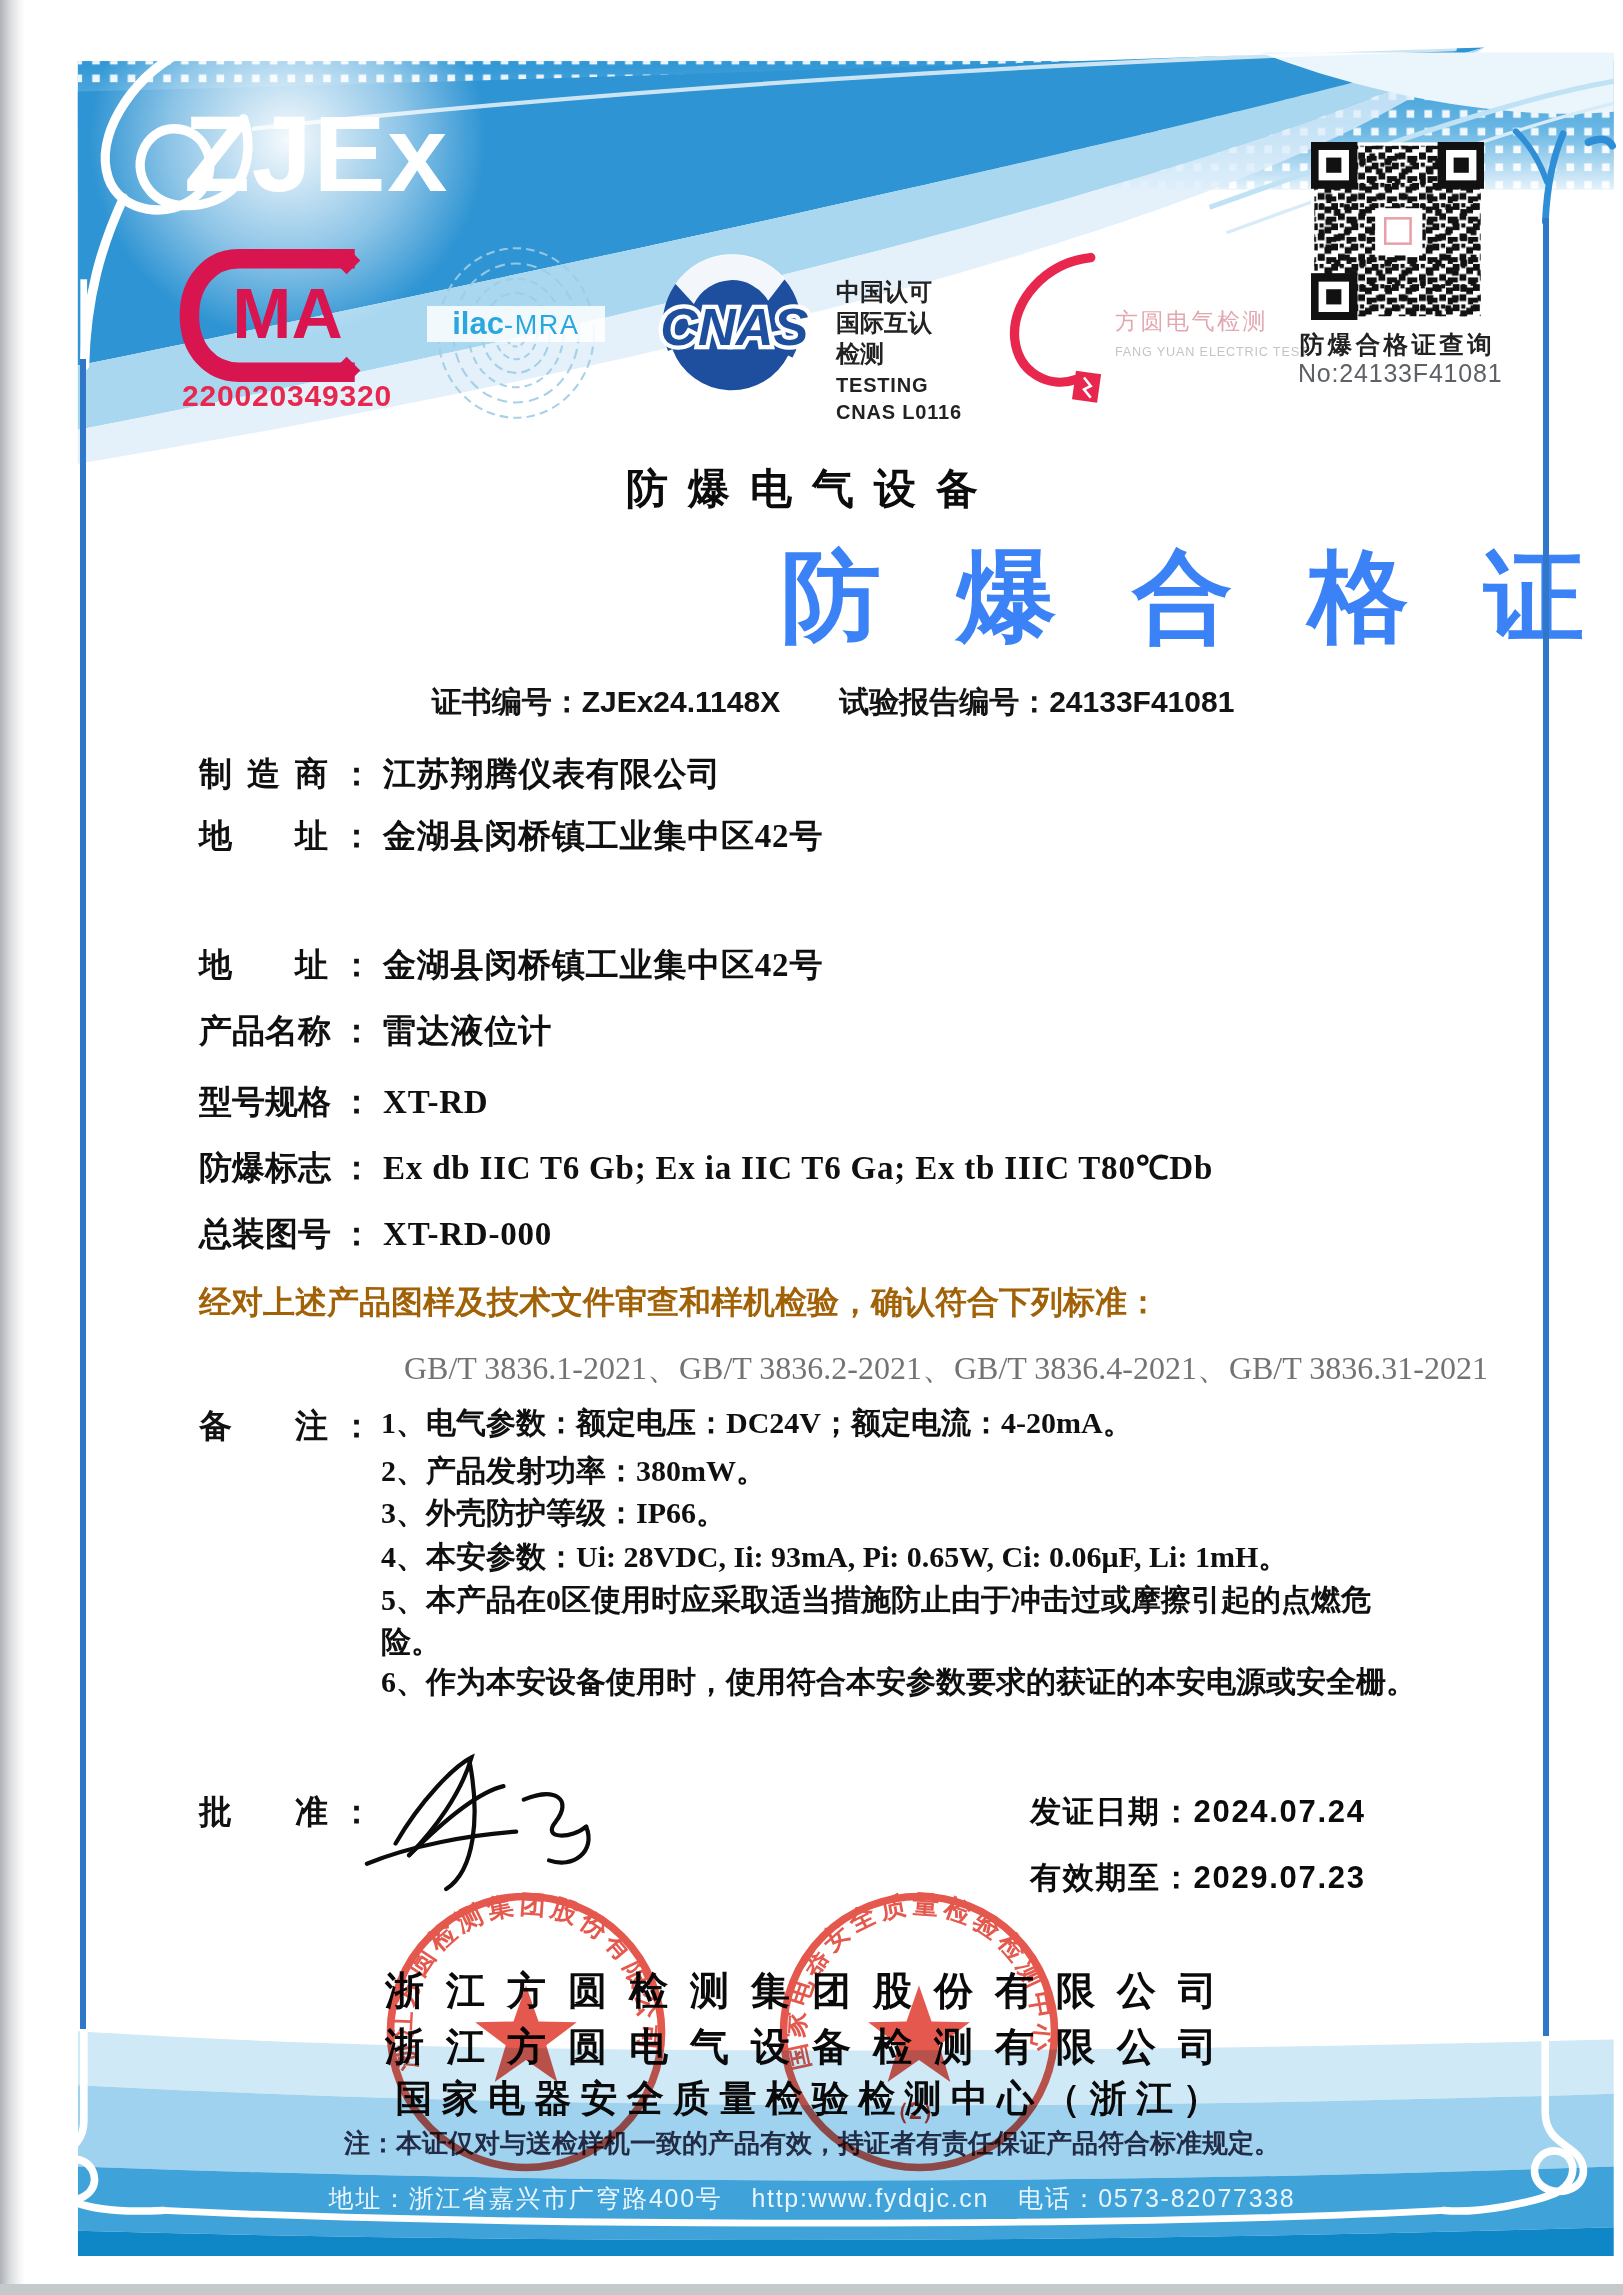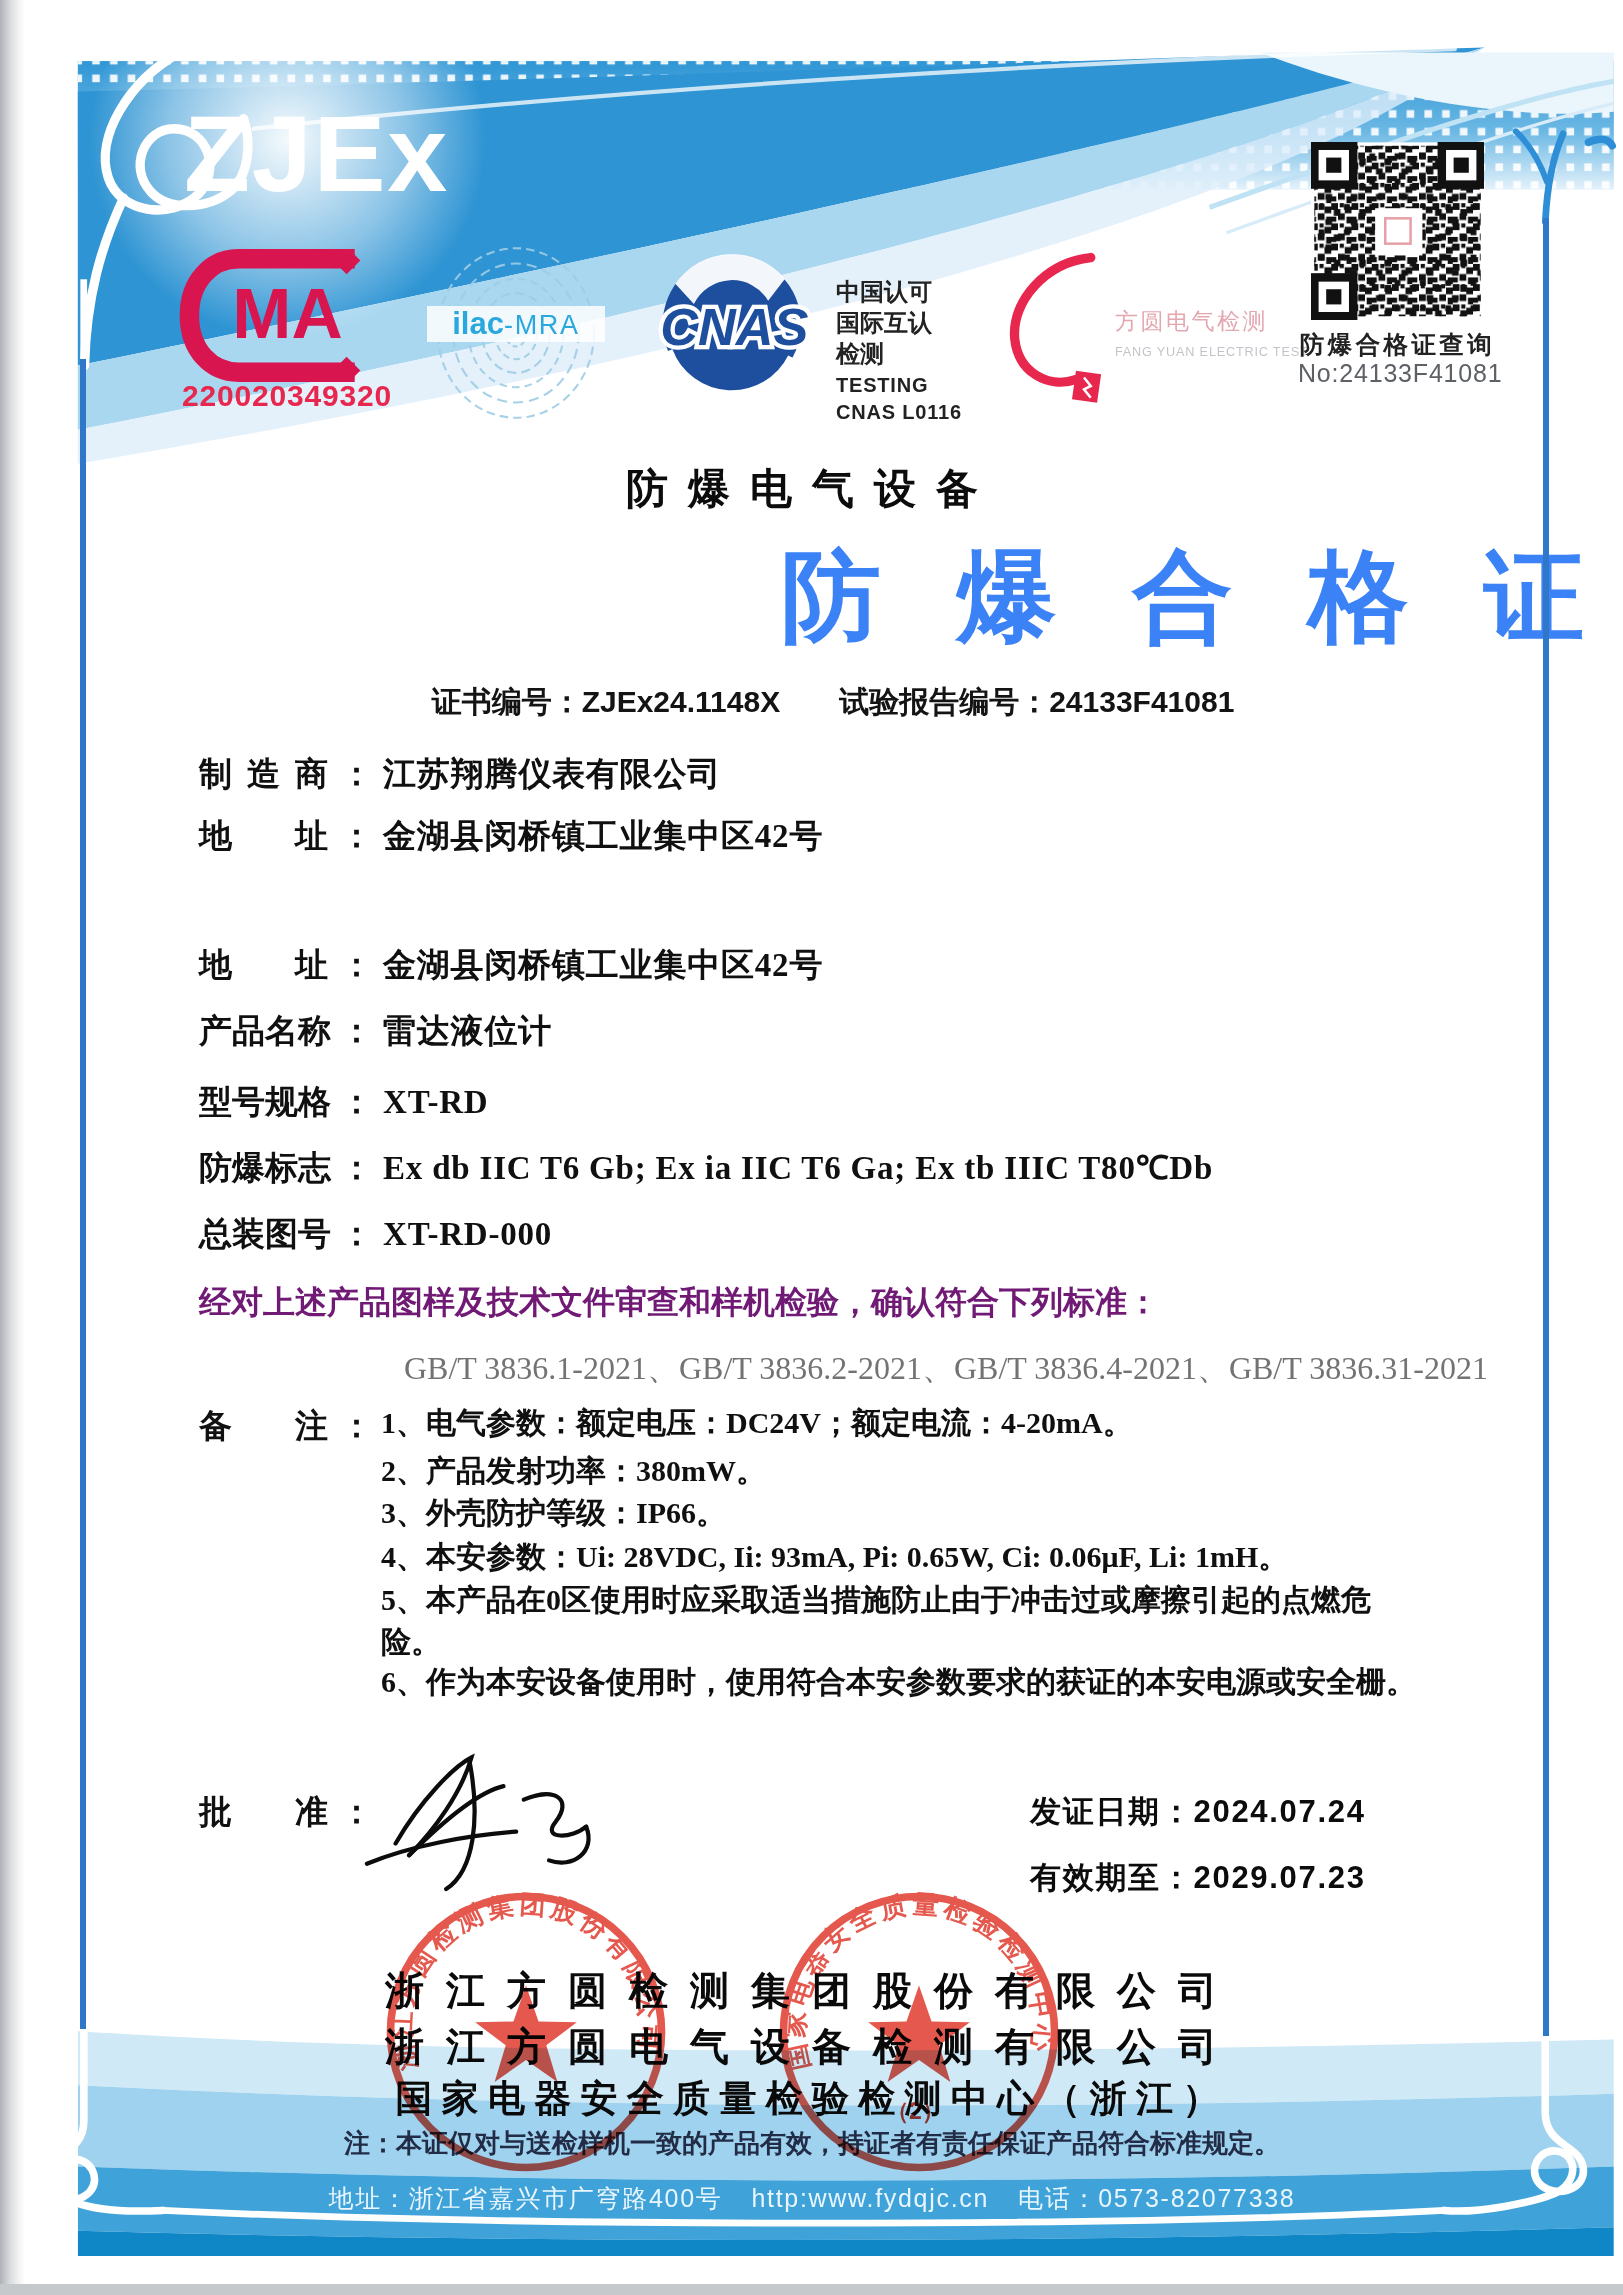--- a/index.html
+++ b/index.html
@@ -39,21 +39,21 @@
   .main-title{left:0;top:531px;width:1608px;text-align:right;
     font-size:100px;font-weight:900;letter-spacing:24px;color:#3b82f6;}
   .cert-line{left:0;top:682px;width:1624px;text-align:center;font-size:30px;font-weight:700;color:#141414;padding-left:21px;}
   .cert-line .gap{display:inline-block;width:59px;}
   
   .frow{left:199px;font-size:33px;color:#101010;line-height:1.15;white-space:nowrap;}
   .frow .lbl{display:inline-block;width:129px;text-align:justify;text-align-last:justify;
     font-weight:600;vertical-align:top;}
   .frow .colon{display:inline-block;margin:0 10px 0 12px;font-weight:600;}
   .frow .val{font-family:"Liberation Serif",serif;font-weight:600;letter-spacing:0.8px;}
-  .statement{left:199px;top:1281px;font-size:32px;font-weight:600;color:#701a75;}
+  .statement{left:199px;top:1281px;font-size:32px;font-weight:600;color:#a16207;}
   .standards{left:404px;top:1347px;font-size:32px;font-weight:500;
     font-family:"Liberation Serif",serif;color:#737373;}
   .remark-lbl{left:199px;top:1404px;font-size:33px;font-weight:600;}
   .remark-lbl .lbl{display:inline-block;width:129px;text-align:justify;text-align-last:justify;}
   .remark-lbl .colon{margin-left:12px;}
   .ritem{left:381px;width:1045px;font-size:30px;line-height:42px;
     font-family:"Liberation Serif",serif;font-weight:600;color:#101010;}
   
   .approve{left:199px;top:1790px;font-size:33px;font-weight:600;}
   .approve .lbl{display:inline-block;width:129px;text-align:justify;text-align-last:justify;}

